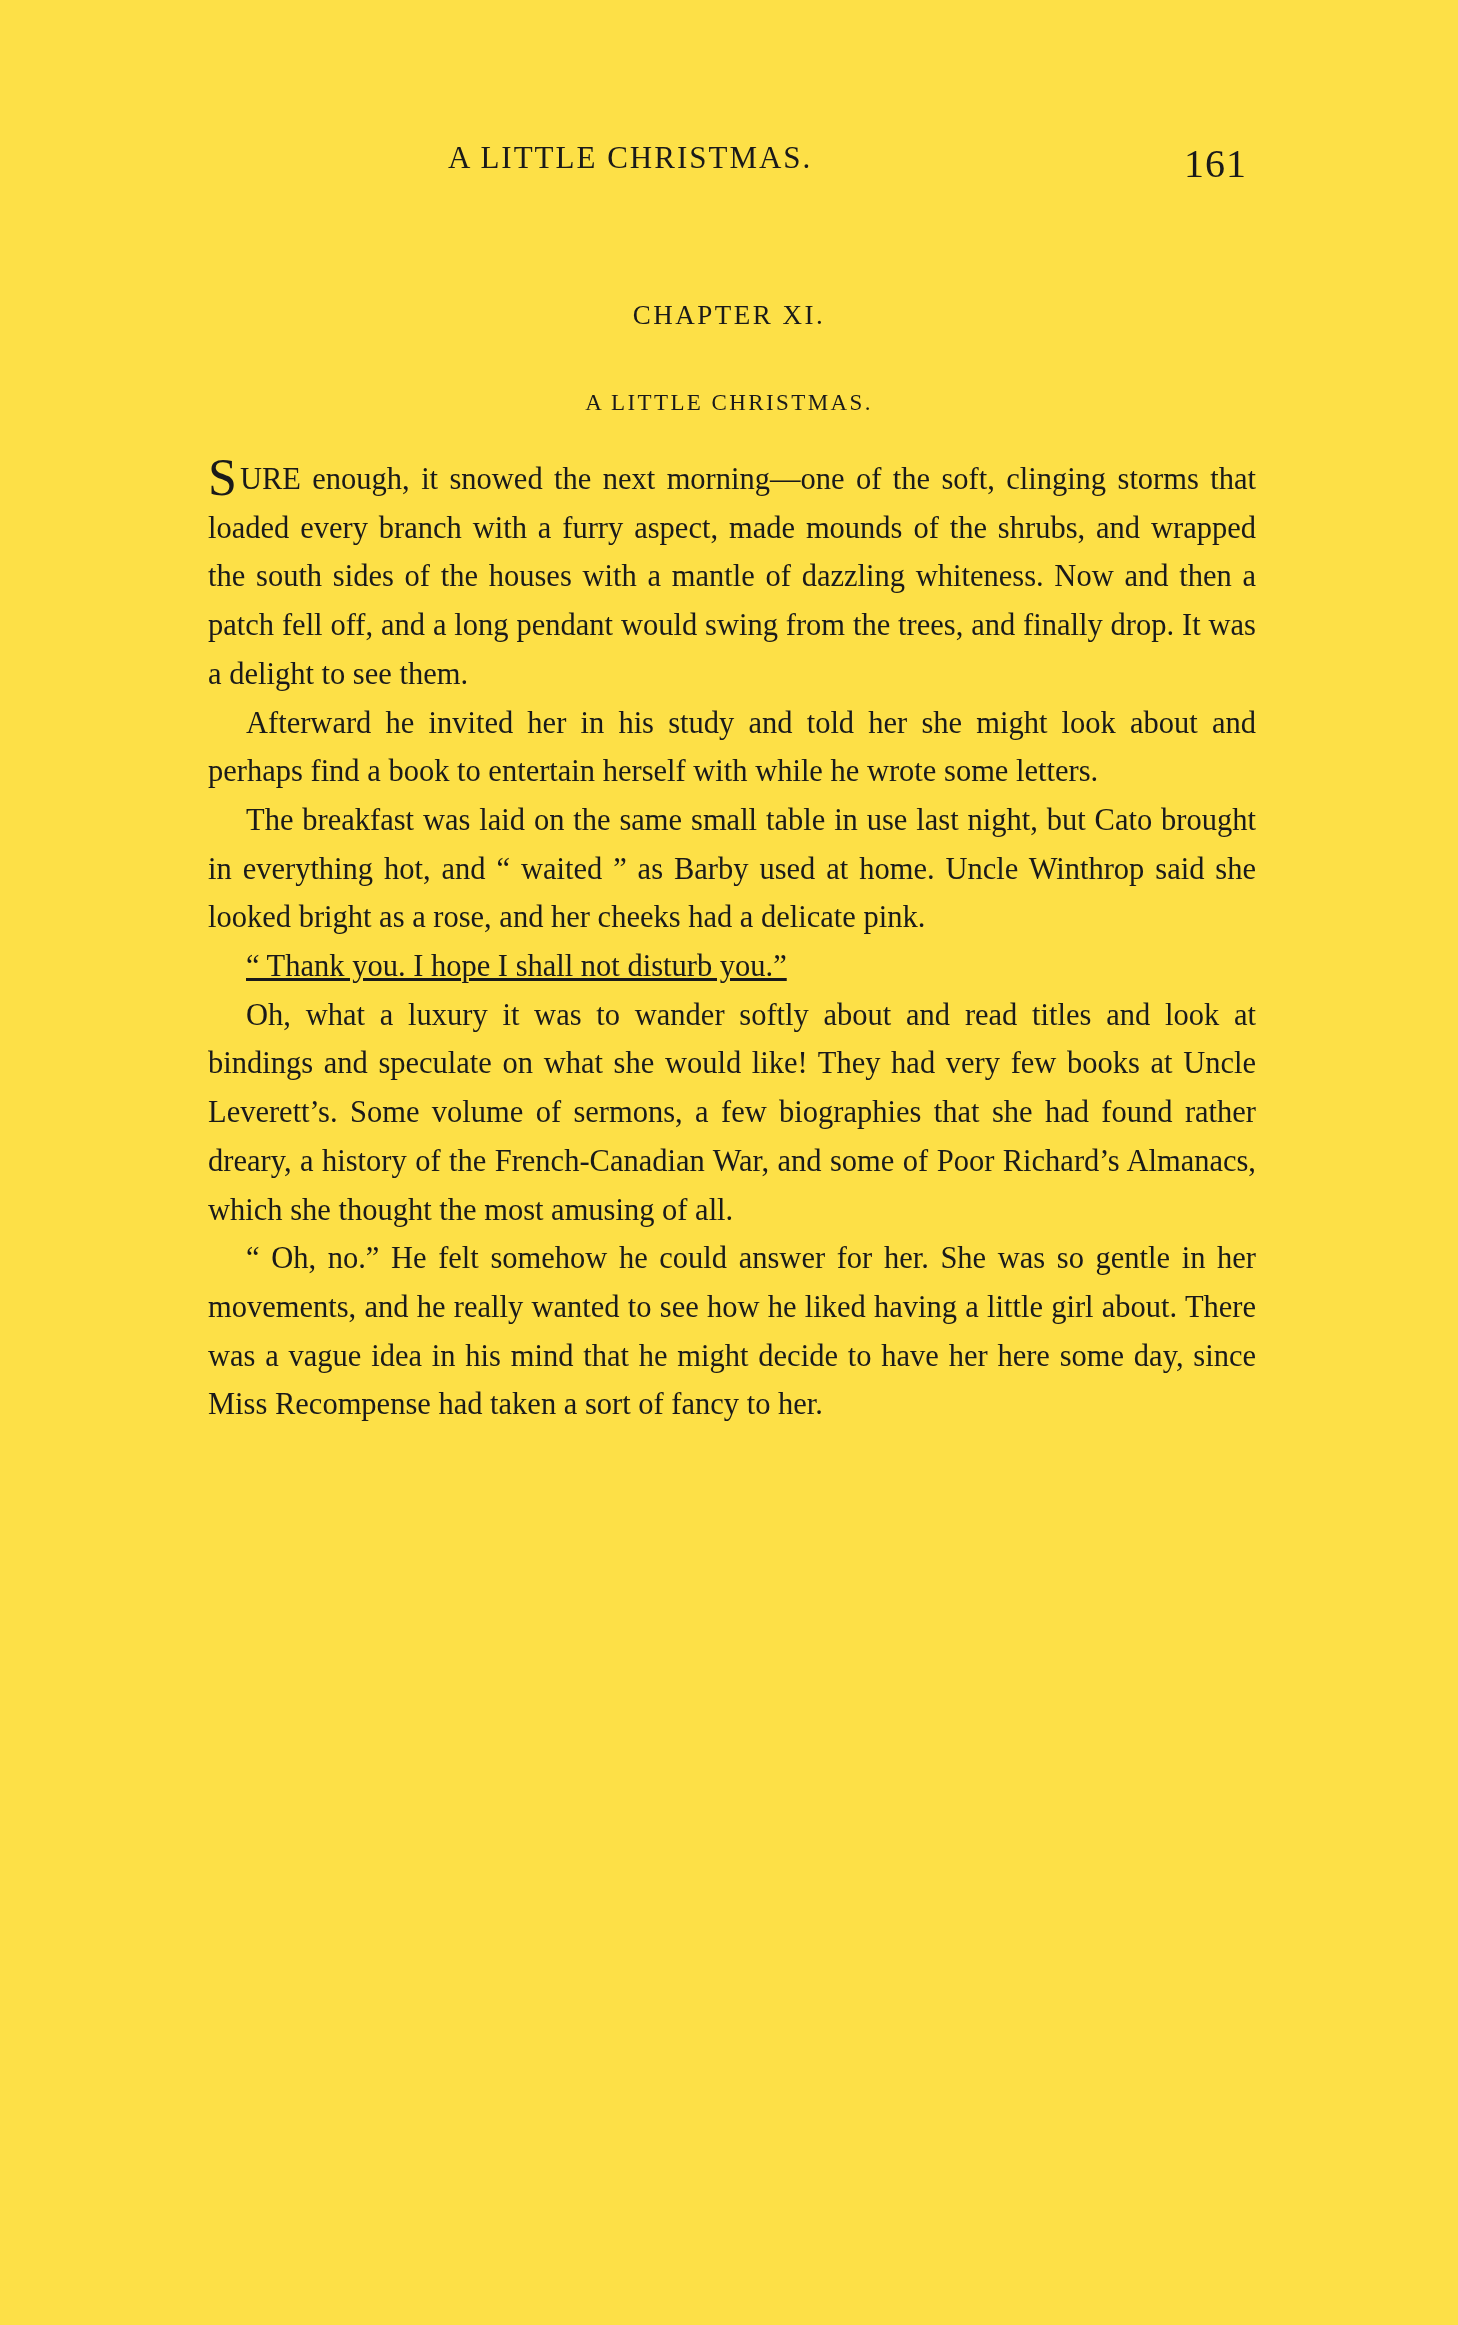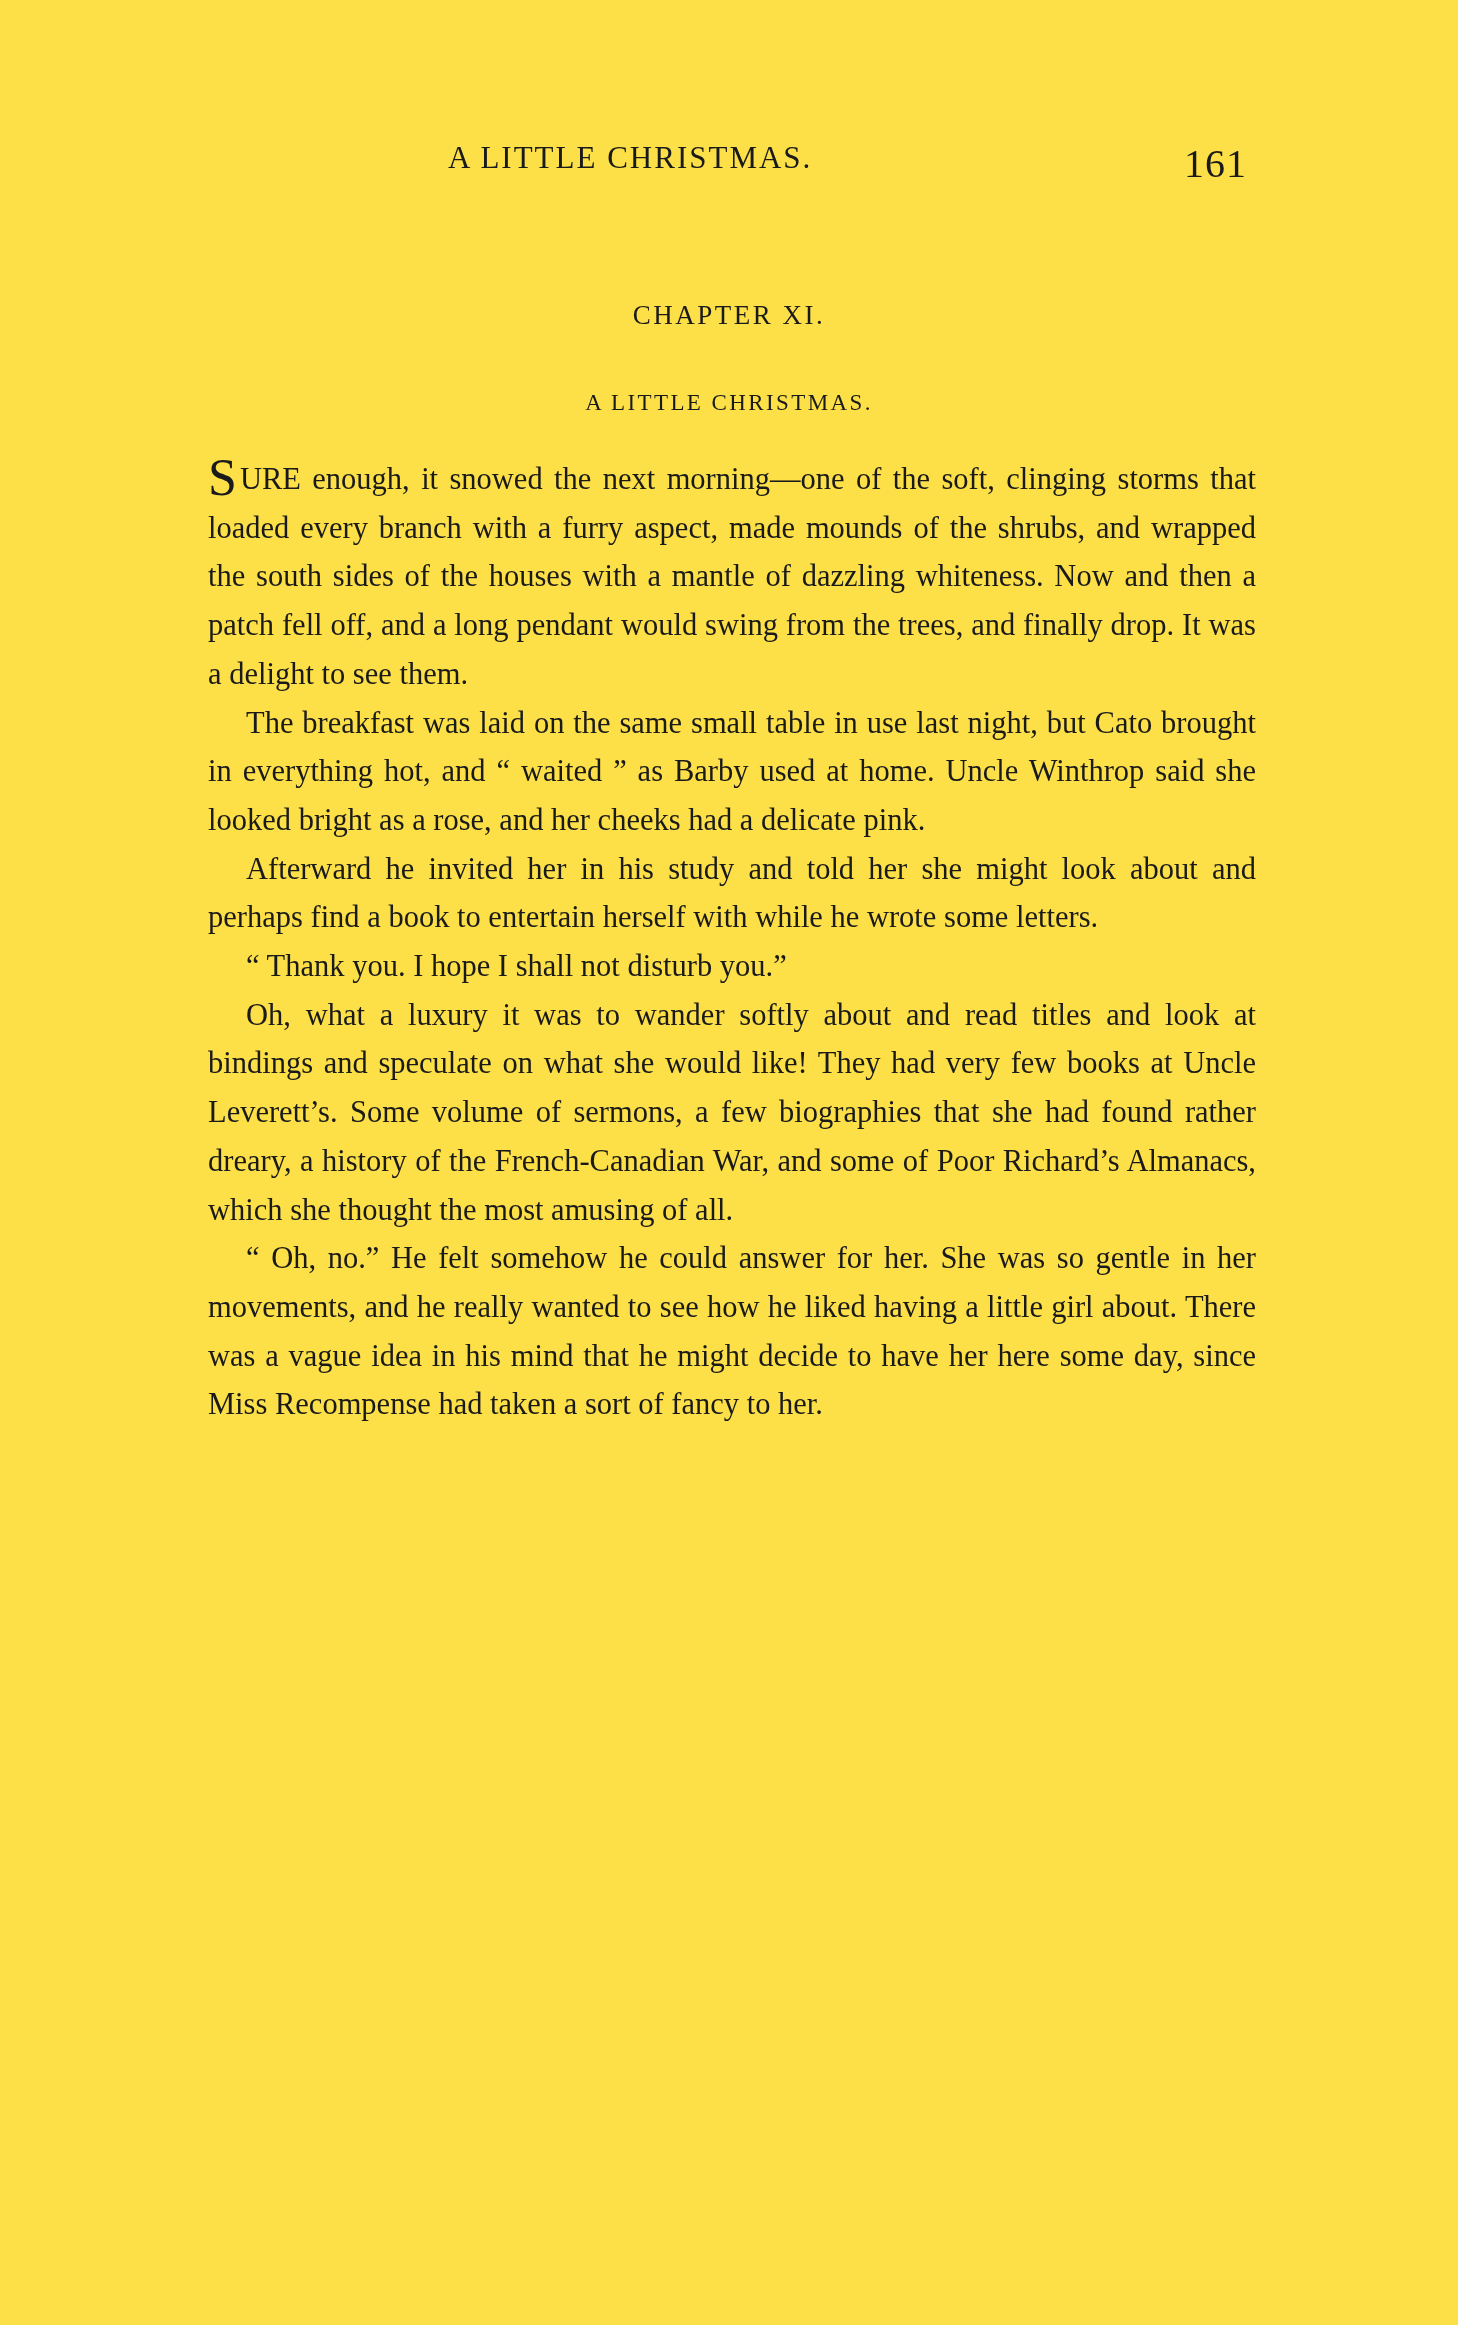--- a/index.html
+++ b/index.html
@@ -85,37 +85,38 @@
   }
   .dropcap {
     font-size: 52px;
     line-height: 40px;
     vertical-align: -6px;
     padding-right: 3px;
     letter-spacing: 0px;
   }
   .last-line {
     text-align: left;
+    text-decoration: underline;
   }
 </style>
 </head>
 <body>
 
 <div class="page">
 
   <div class="running-head">
     <div class="title">A LITTLE CHRISTMAS.</div>
     <div class="folio">161</div>
   </div>
 
   <div class="chapter-number">CHAPTER XI.</div>
   <div class="chapter-title">A LITTLE CHRISTMAS.</div>
 
   <div class="body-text">
     <p class="first"><span class="dropcap">S</span><span>URE enough, it snowed the next morning—one of the soft, clinging storms that loaded every branch with a furry aspect, made mounds of the shrubs, and wrapped the south sides of the houses with a mantle of dazzling whiteness. Now and then a patch fell off, and a long pendant would swing from the trees, and finally drop. It was a delight to see them.</span></p>
+    <p>Afterward he invited her in his study and told her she might look about and perhaps find a book to entertain herself with while he wrote some letters.</p>
     <p>The breakfast was laid on the same small table in use last night, but Cato brought in everything hot, and “ waited ” as Barby used at home. Uncle Winthrop said she looked bright as a rose, and her cheeks had a delicate pink.</p>
-    <p>Afterward he invited her in his study and told her she might look about and perhaps find a book to entertain herself with while he wrote some letters.</p>
     <p class="last-line">“ Thank you. I hope I shall not disturb you.”</p>
     <p>Oh, what a luxury it was to wander softly about and read titles and look at bindings and speculate on what she would like! They had very few books at Uncle Leverett’s. Some volume of sermons, a few biographies that she had found rather dreary, a history of the French-Canadian War, and some of Poor Richard’s Almanacs, which she thought the most amusing of all.</p>
     <p>“ Oh, no.” He felt somehow he could answer for her. She was so gentle in her movements, and he really wanted to see how he liked having a little girl about. There was a vague idea in his mind that he might decide to have her here some day, since Miss Recompense had taken a sort of fancy to her.</p>
   </div>
 
 </div>
 
 </body></html>

